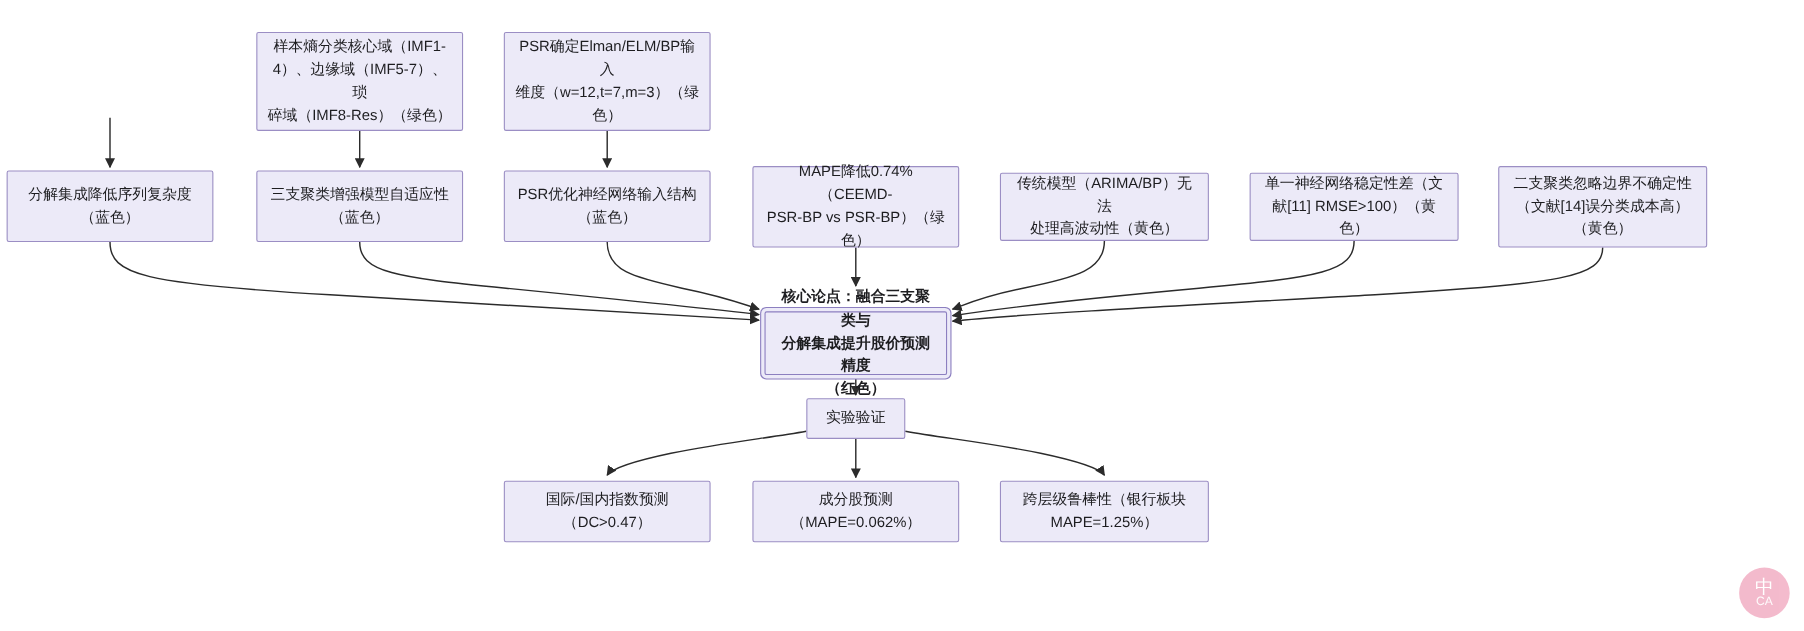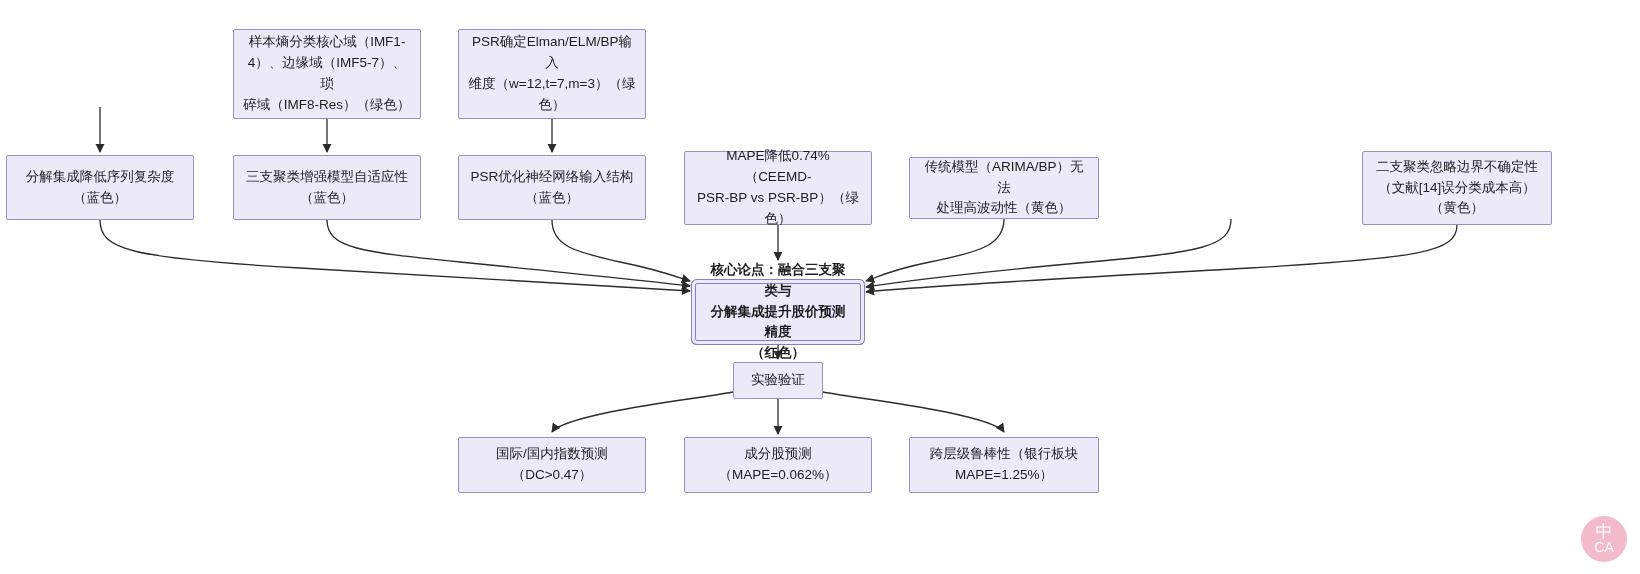--- a/index.html
+++ b/index.html
@@ -63,21 +63,21 @@
     justify-content: center;
     flex-direction: column;
     color: #ffffff;
     font-size: 17px;
     line-height: .92;
     letter-spacing: 0;
     z-index: 5;
     overflow: hidden;
   }
   .watermark .wm-cn { font-size: 17px; }
-  .watermark .wm-en { font-size: 14px; margin-top: 1px; opacity: .95;}
+  .watermark .wm-en { font-size: 11px; margin-top: 1px; opacity: .95;}
 </style>
 </head>
 <body>
 
 <div id="canvas">
 
   <svg id="edges" viewBox="0 0 1640 574" xmlns="http://www.w3.org/2000/svg">
     <defs>
       <marker id="arrow" viewBox="0 0 10 10" refX="9" refY="5" markerWidth="7" markerHeight="7" orient="auto-start-reverse">
         <path d="M 0 0 L 10 5 L 0 10 z" fill="#2b2b2b"></path>
@@ -139,20 +139,24 @@
     <span class="label">MAPE降低0.74%（CEEMD-
 PSR-BP vs PSR-BP）（绿
 色）</span>
   </div>
 
   <div class="node" style="left:909px; top:157px; width:190px; height:62px;">
     <span class="label">传统模型（ARIMA/BP）无法
 处理高波动性（黄色）</span>
   </div>
 
+  <div class="node" style="left:1136px; top:157px; width:190px; height:62px;">
+    <span class="label">单一神经网络稳定性差（文
+献[11] RMSE&gt;100）（黄色）</span>
+  </div>
 
   <div class="node" style="left:1362px; top:151px; width:190px; height:74px;">
     <span class="label">二支聚类忽略边界不确定性
 （文献[14]误分类成本高）
 （黄色）</span>
   </div>
 
   <div class="node core" style="left:695px; top:263px; width:166px; height:58px;">
     <span class="label">核心论点：融合三支聚类与
 分解集成提升股价预测精度

